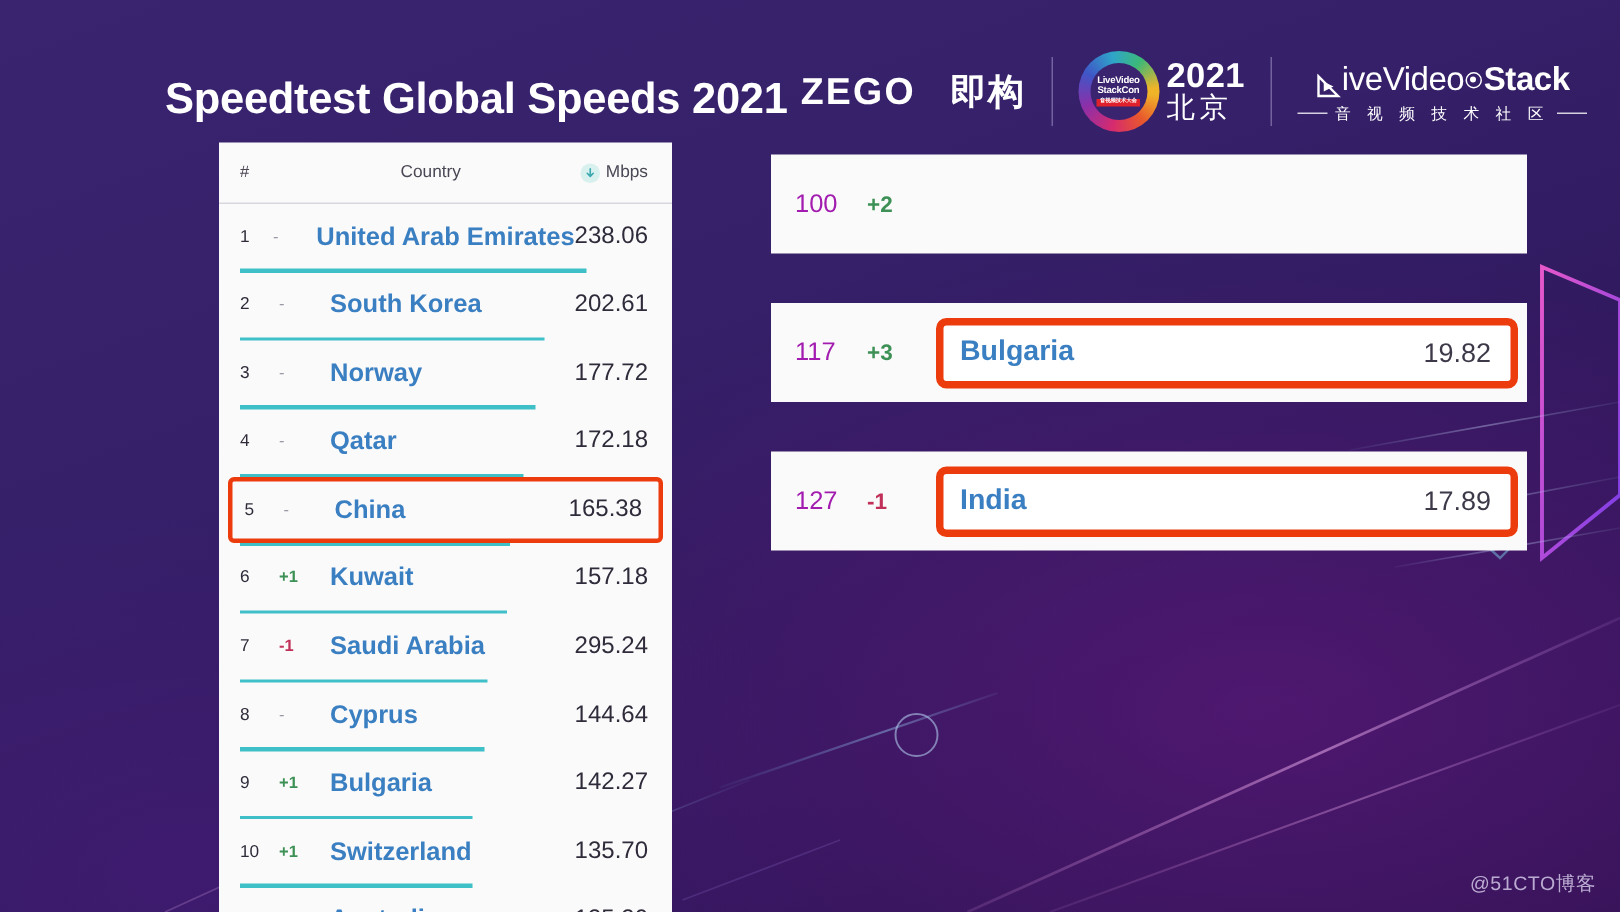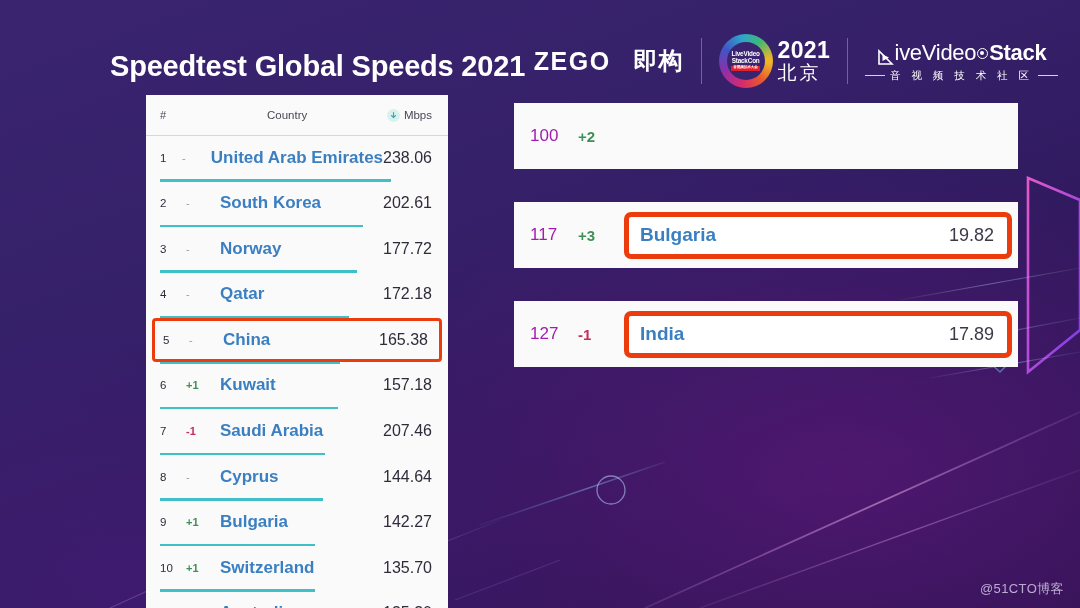--- a/index.html
+++ b/index.html
@@ -531,21 +531,21 @@
           <div class="c-country">Kuwait</div>
           <div class="c-value">157.18</div>
         </div>
         <div class="bar-track">
           <div class="bar-fill" style="width: 178px;"></div>
         </div>
         <div class="trow">
           <div class="c-rank">7</div>
           <div class="c-change down">-1</div>
           <div class="c-country">Saudi Arabia</div>
-          <div class="c-value">207.46</div>
+          <div class="c-value">295.24</div>
         </div>
         <div class="bar-track">
           <div class="bar-fill" style="width: 165px;"></div>
         </div>
         <div class="trow">
           <div class="c-rank">8</div>
           <div class="c-change flat">-</div>
           <div class="c-country">Cyprus</div>
           <div class="c-value">144.64</div>
         </div>

